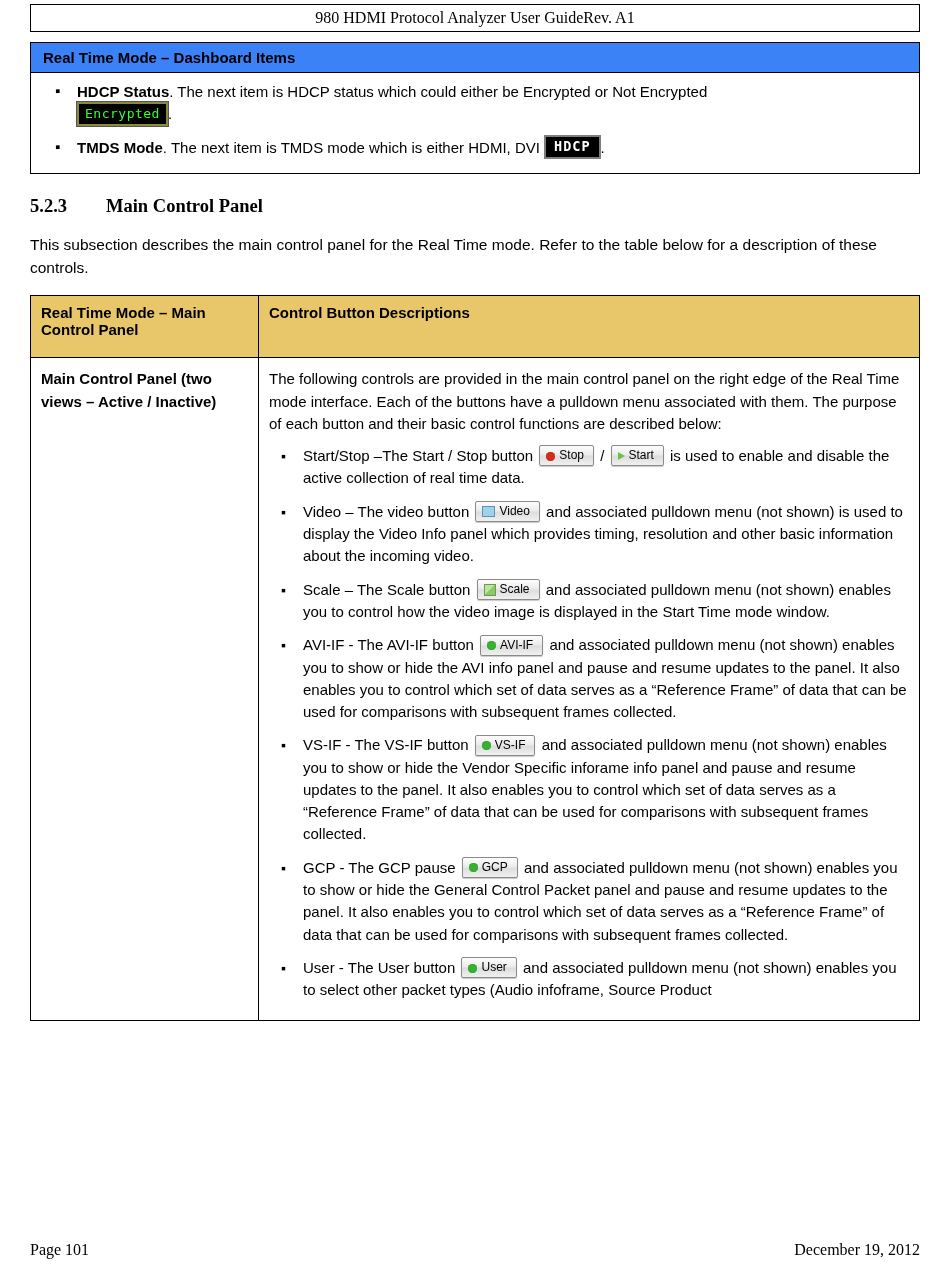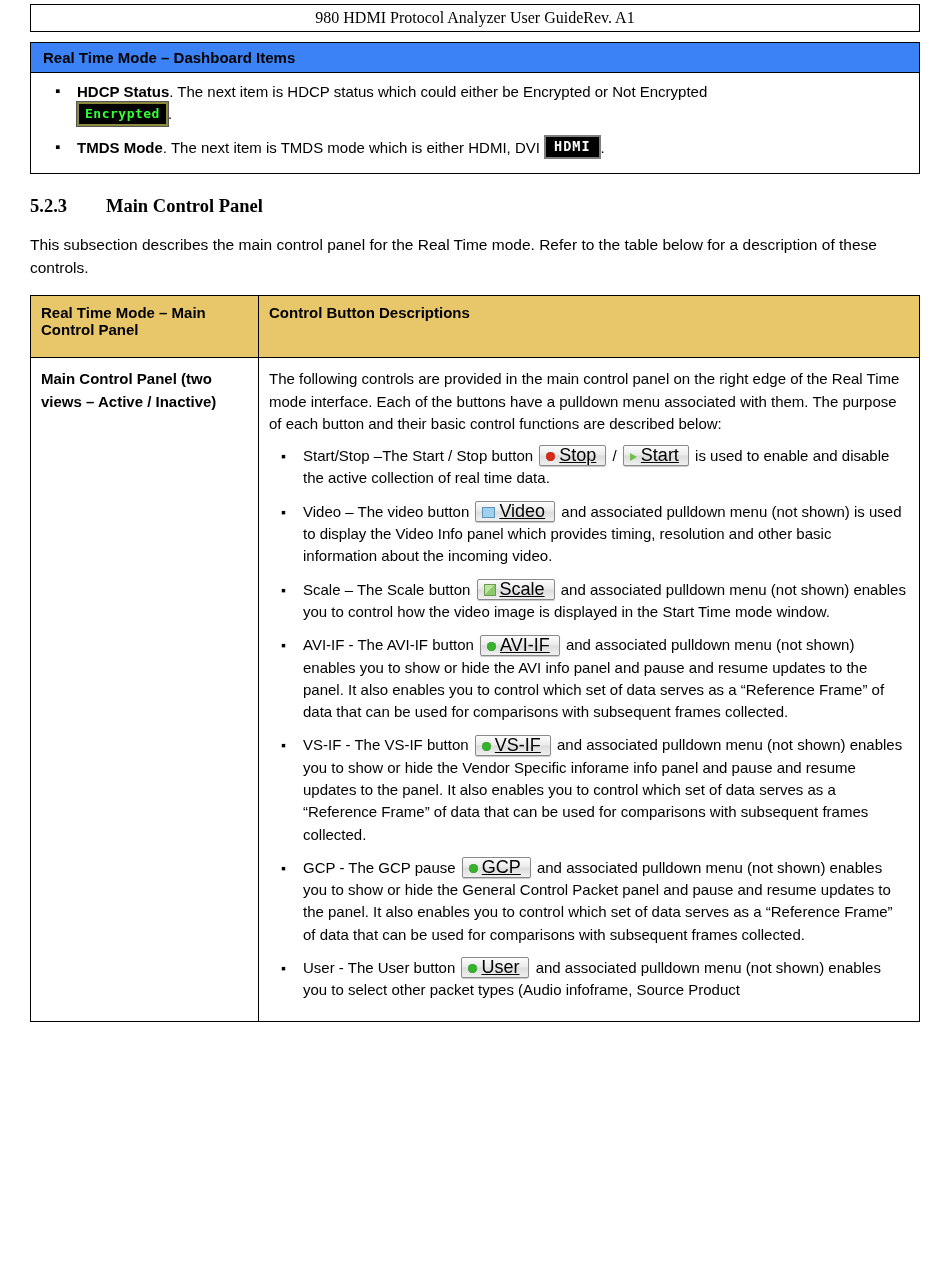--- a/index.html
+++ b/index.html
@@ -145,29 +145,28 @@
     top: 1px;
     font-size: 14px;
   }
   
   .btn {
     display: inline-block;
     vertical-align: middle;
     border: 1px solid #8a8a8a;
     background: linear-gradient(180deg,#fdfdfd 0%,#eaeaea 48%,#dcdcdc 52%,#f0f0f0 100%);
     border-radius: 2px;
-    font-size: 18px;
+    font-size: 12px;
     padding: 2px 9px 3px 6px;
     line-height: 14px;
     white-space: nowrap;
     box-shadow: 0 1px 1px rgba(0,0,0,0.22);
     margin: 0 2px;
     position: relative;
     top: -1px;
-    text-decoration: underline;
   }
   .btn .glyph {
     display: inline-block;
     vertical-align: middle;
     margin-right: 4px;
   }
   .dot {
     width: 9px; height: 9px; border-radius: 50%;
   }
   .dot.red { background: #d82a16; box-shadow: inset 0 0 1px #7a1409; }
@@ -190,21 +189,21 @@
   }
   .badge-encrypted {
     display: inline-block;
     vertical-align: middle;
     background: #000000;
     color: #33ff33;
     border: 2px solid #8a8a3a;
     outline: 1px solid #555;
     font-family: "DejaVu Sans Mono", monospace;
     font-size: 13px;
-    font-weight: bold;
+    font-weight: normal;
     letter-spacing: 0.5px;
     padding: 2px 6px 3px 6px;
     line-height: 15px;
     position: relative;
     top: -1px;
   }
   .badge-hdmi {
     display: inline-block;
     vertical-align: middle;
     background: #000000;
@@ -251,21 +250,21 @@
     <div class="callout-head">Real Time Mode – Dashboard Items</div>
     <div class="callout-body">
       <ul class="bullets">
         <li>
           <span class="b">HDCP Status</span><span>. The next item is HDCP status which could either be Encrypted or Not Encrypted</span>
           <br>
           <span class="badge-encrypted">Encrypted</span><span>.</span>
         </li>
         <li>
           <span class="b">TMDS Mode</span><span>. The next item is TMDS mode which is either HDMI, DVI</span>
-          <span class="badge-hdmi">HDMI</span><span>.</span>
+          <span class="badge-hdmi">HDCP</span><span>.</span>
         </li>
       </ul>
     </div>
   </div>
 
   <div class="section-heading">
     <span class="num">5.2.3</span>
     <span>Main Control Panel</span>
   </div>
 
@@ -330,14 +329,18 @@
               <span>and associated pulldown menu (not shown) enables you to select other packet types (Audio infoframe, Source Product</span>
             </li>
 
           </ul>
         </td>
       </tr>
     </tbody>
   </table>
   </div>
 
+  <div class="footer">
+    <span>Page 101</span>
+    <span>December 19, 2012</span>
+  </div>
 
 </div>
 
 </body></html>

